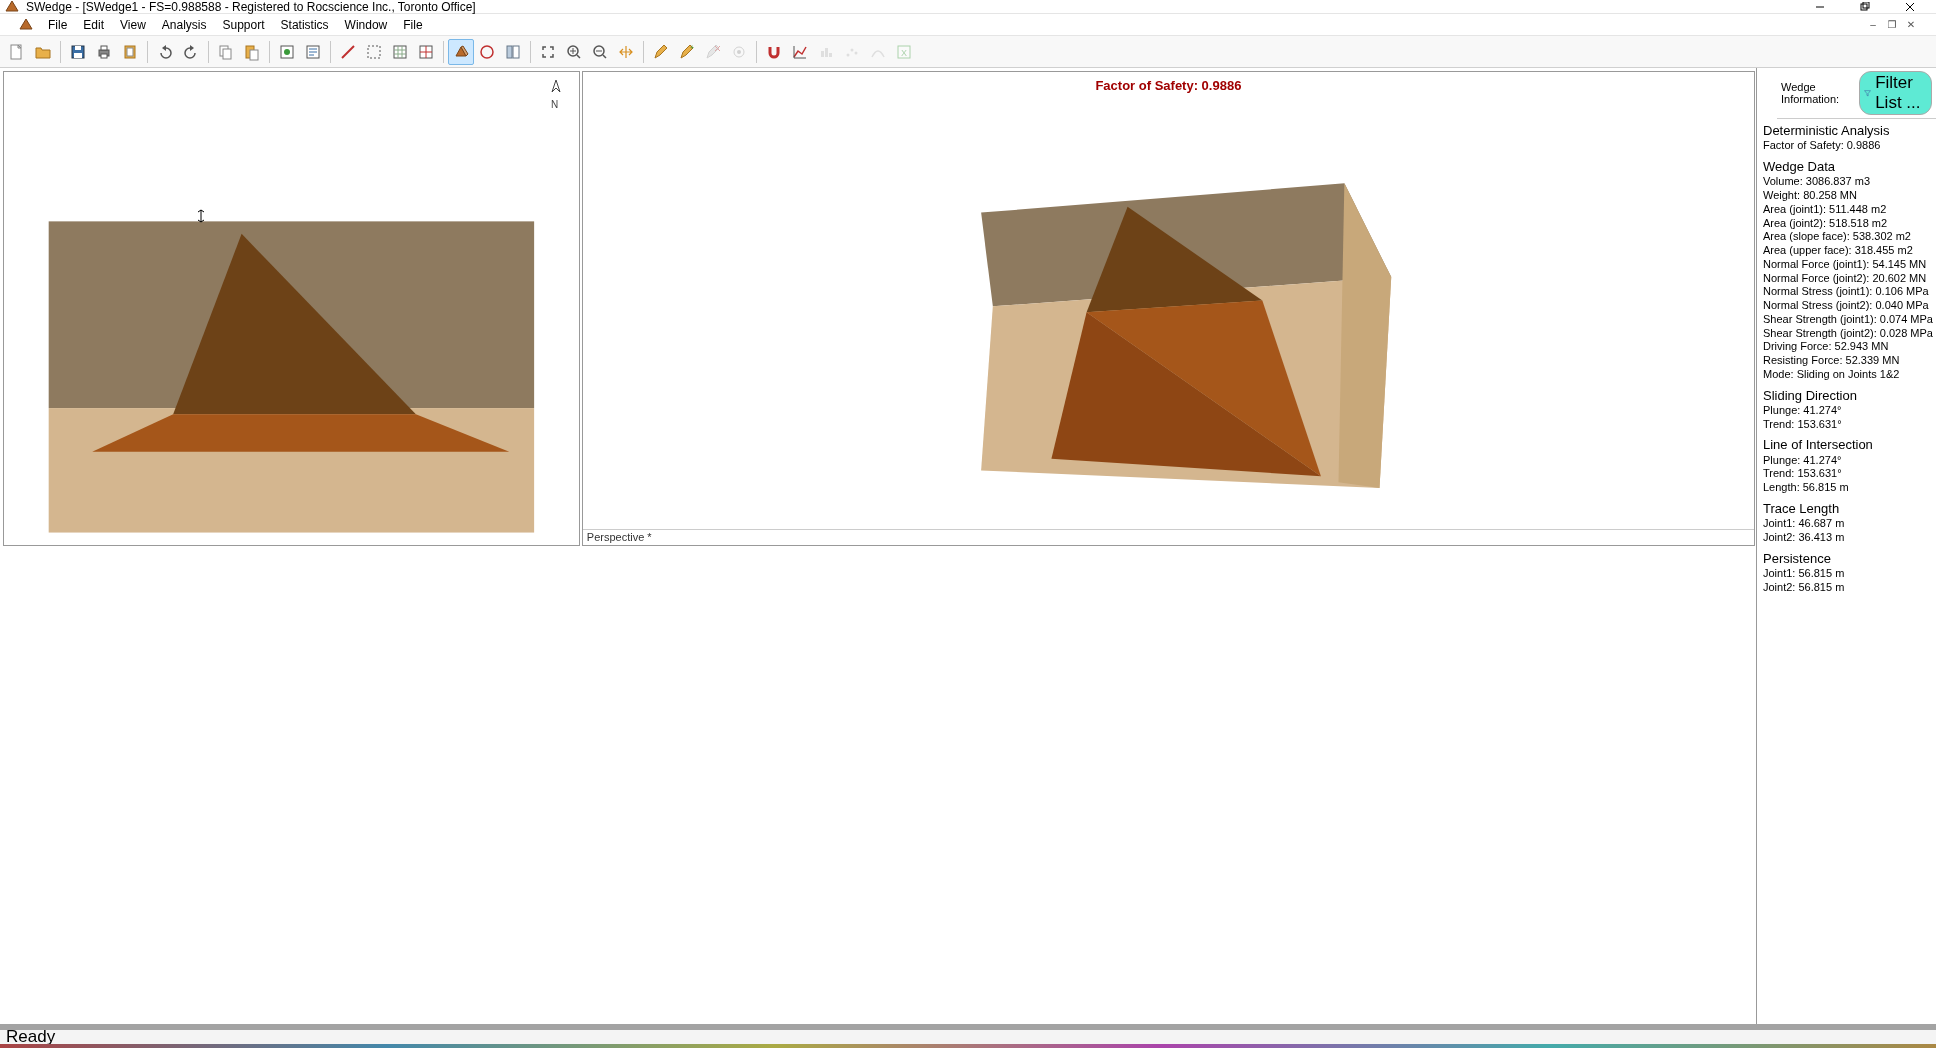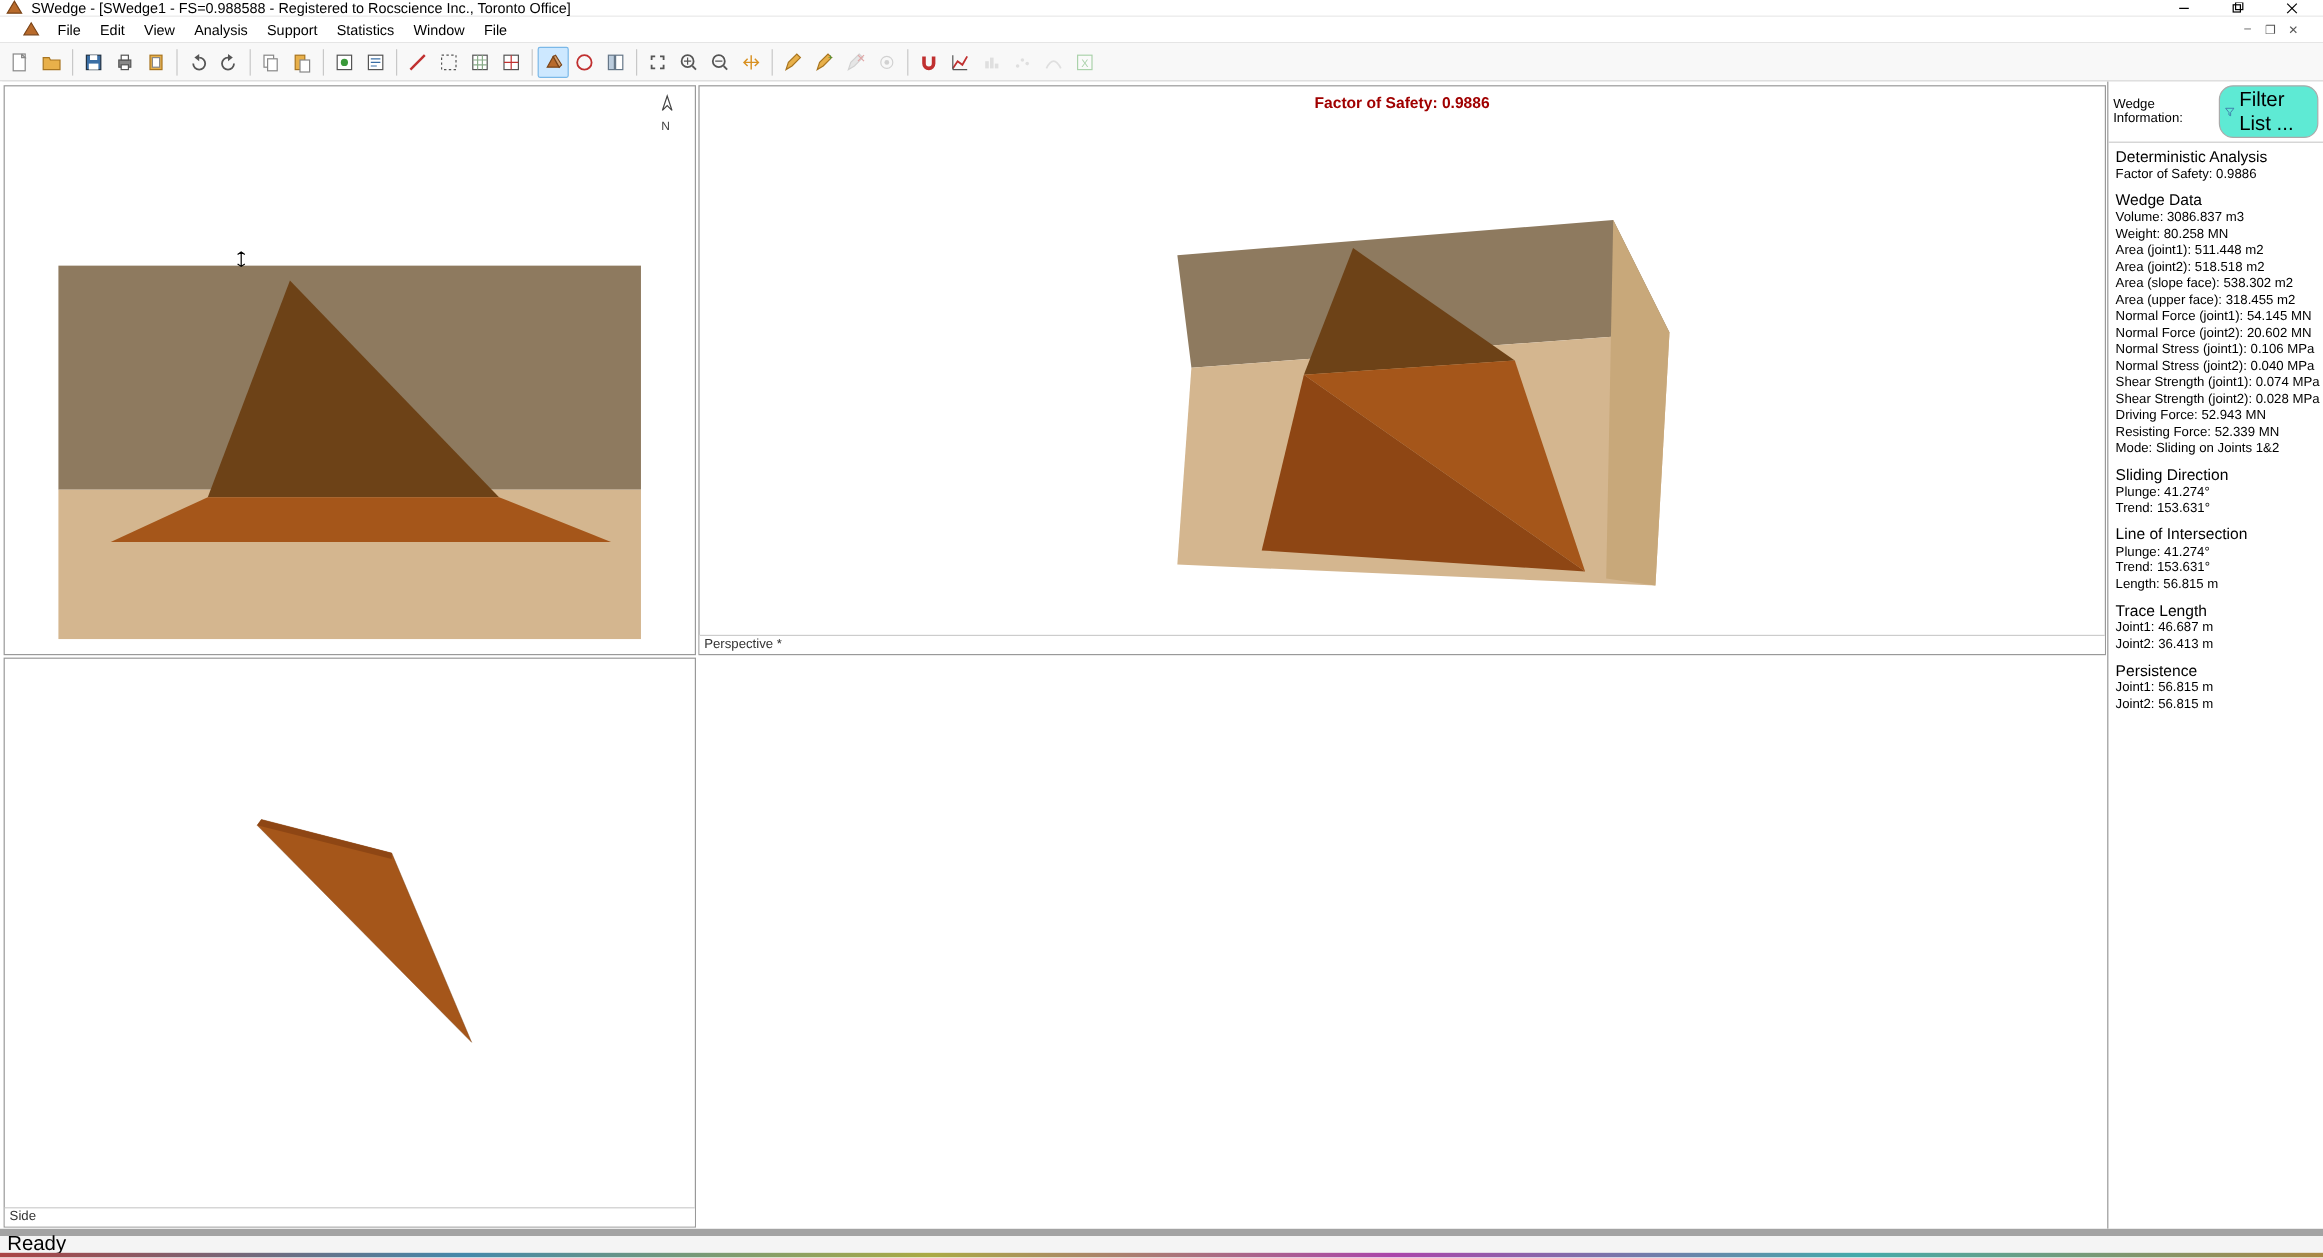--- a/index.html
+++ b/index.html
@@ -32,21 +32,21 @@
   
   .main { flex:1; display:flex; min-height:0; }
   .views { flex:1; display:grid; grid-template-columns: 33% 1fr; grid-template-rows: 1fr 1fr; border-left:2px solid #fff; border-top:2px solid #fff; min-width:0; }
   .viewport { border:1px solid #999; margin:1px; display:flex; flex-direction:column; background:#fff; min-height:0; position:relative; }
   .vcanvas { flex:1; position:relative; overflow:hidden; }
   .vlabel { height:16px; font-size:11px; padding:1px 4px; border-top:1px solid #ccc; color:#333; background:#fff; }
   .fos-label { position:absolute; top:6px; left:0; right:0; text-align:center; color:#a00000; font-weight:bold; font-size:13px; z-index:2; }
 
   
   .sidepanel { width:180px; border-left:1px solid #999; display:flex; flex-direction:column; background:#fff; }
-  .sidehead { display:flex; align-items:center; justify-content:space-between; padding:3px 4px; border-bottom:1px solid #ccc; gap:20px; }
+  .sidehead { display:flex; align-items:center; justify-content:space-between; padding:3px 4px; border-bottom:1px solid #ccc; gap:20px;margin-left:20px; }
   .sidehead .lbl { font-size:11px; }
   .filterbtn { display:flex; align-items:center; gap:4px; font-size:17px; padding:1px 4px; border:1px solid #aaa; background:#5eead4; cursor:default; border-radius:12px; }
   .sidecontent { flex:1; overflow-y:auto; padding:4px 6px; font-size:11px; line-height:1.25; }
   .sect-h { font-weight:normal; font-size:13px; margin-top:6px; }
   .sect-h.first { margin-top:0; }
   .row { white-space:nowrap; }
 
   
   .statusbar { height:20px; display:flex; align-items:center; padding:0 6px; border-top:6px solid #a3a3a3; background:#f4f4f4; font-size:17px; }
   .statusbar .spacer { flex:1; }
@@ -359,29 +359,20 @@
           <polygon points="560,95 600,175 590,355 555,350" fill="#c8a87a"></polygon>
           <polygon points="375,115 490,195 340,205" fill="#6d4217"></polygon>
           <polygon points="340,205 490,195 540,345" fill="#a5561a"></polygon>
           <polygon points="340,205 540,345 310,330" fill="#8e4614"></polygon>
         </svg>
       </div>
       <div class="vlabel">Perspective *</div>
     </div>
 
 
-    <div class="viewport">
-      <div class="vcanvas">
-        <svg viewBox="0 0 820 300" preserveAspectRatio="xMidYMid meet" style="width:100%;height:100%">
-          <polygon points="305,15 460,55 555,280 300,22" fill="#a5561a" stroke="#7a4418" stroke-width="0.5"></polygon>
-          <polygon points="305,15 300,22 460,62 460,55" fill="#8e4614"></polygon>
-        </svg>
-      </div>
-      <div class="vlabel">Side</div>
-    </div>
 
   </div>
 
   <div class="sidepanel">
     <div class="sidehead">
       <span class="lbl">Wedge Information:</span>
       <span class="filterbtn">
         <svg width="12" height="12" viewBox="0 0 12 12">
             <polygon points="1,2 11,2 7,7 7,11 5,10 5,7" fill="none" stroke="#3a6ea5"></polygon>
           </svg>

